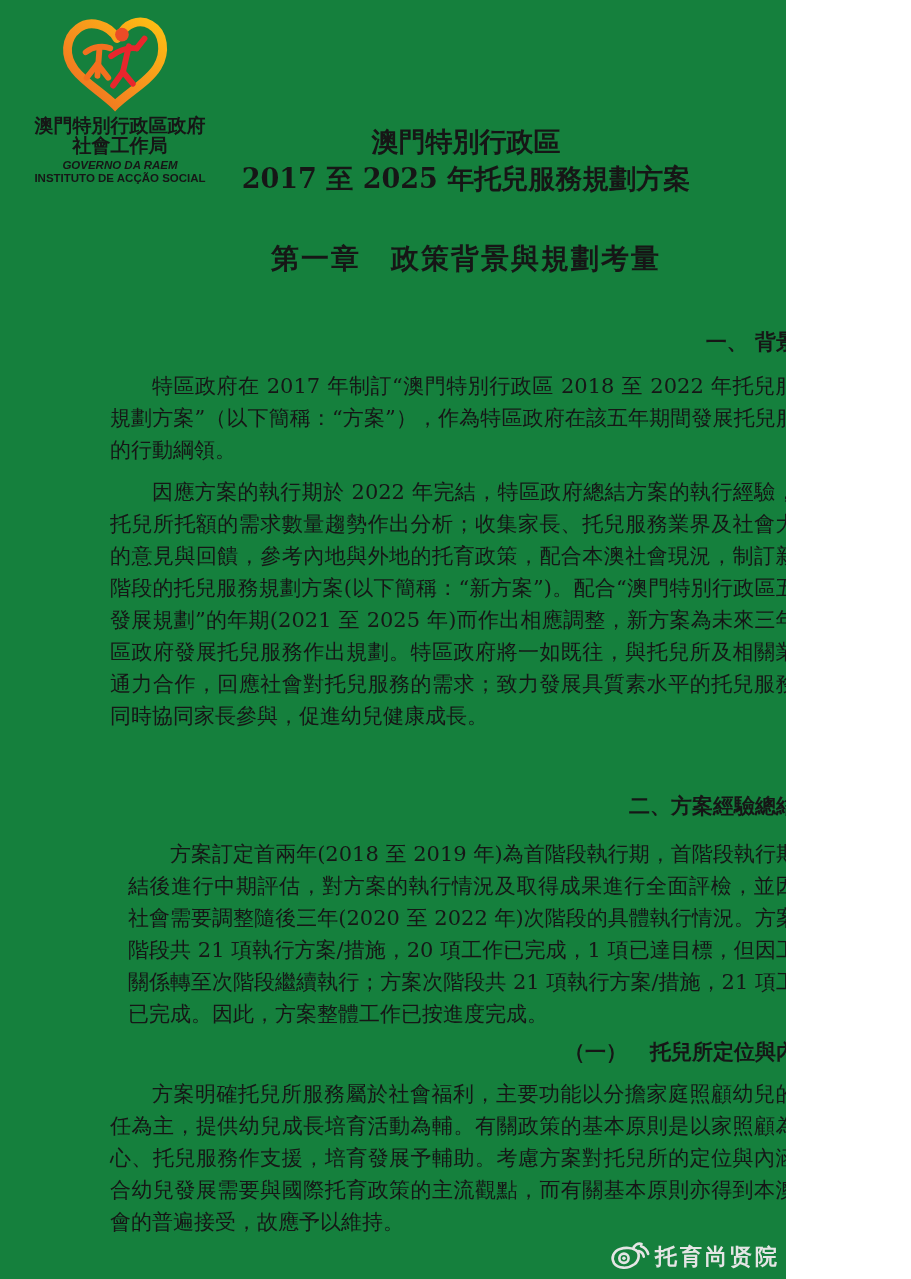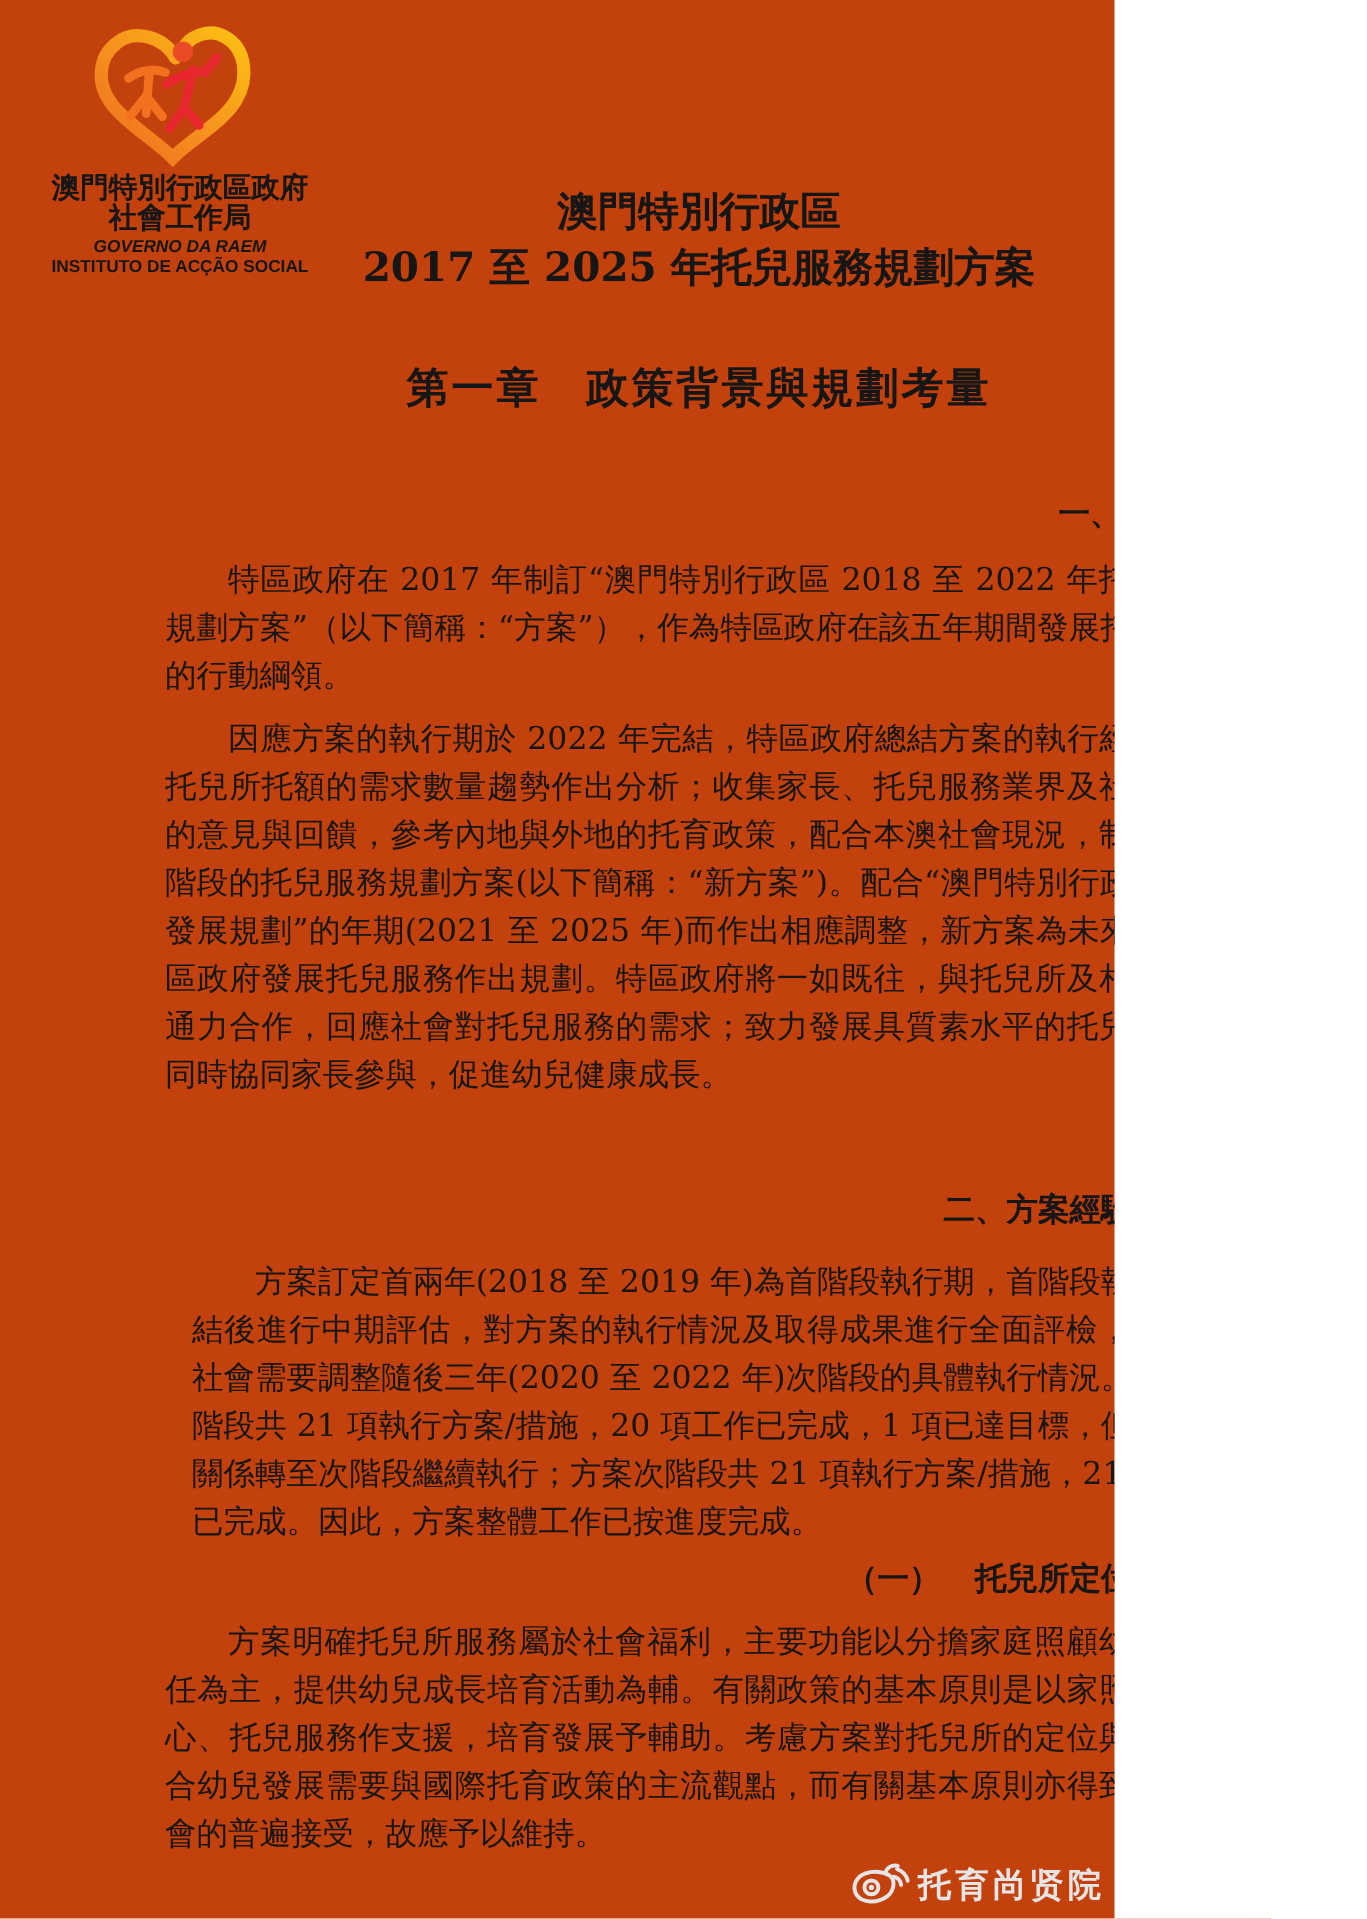--- a/index.html
+++ b/index.html
@@ -1,23 +1,24 @@
 <!DOCTYPE html>
 <html><head>
 <meta charset="utf-8">
 <style>
   html, body { margin: 0; padding: 0; background: #ffffff; }
   .page {
     position: relative;
     width: 743px;
     height: 1279px;
-    background: #c2410c;
+    background: #15803d;
     overflow: hidden;
     font-family: "DejaVu Serif", "Liberation Serif", serif;
     color: #161616;
+    padding-left: 43px;
   }
 
   
   .agency-block {
     position: absolute;
     left: 30px;
     top: 13px;
     width: 180px;
     text-align: center;
   }

